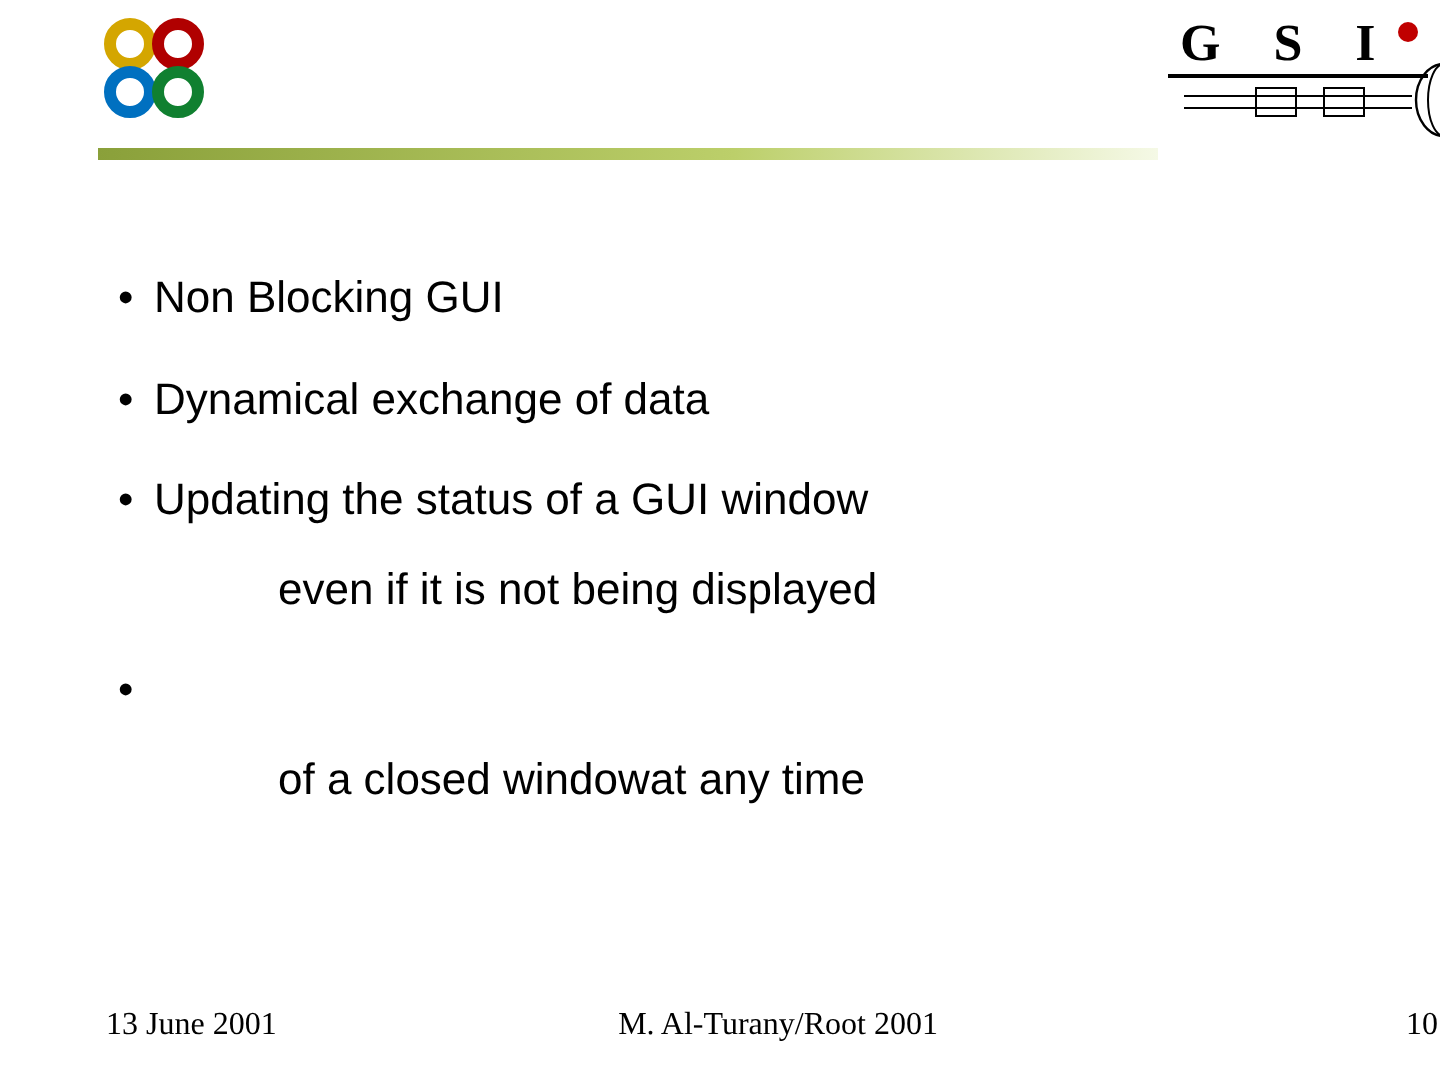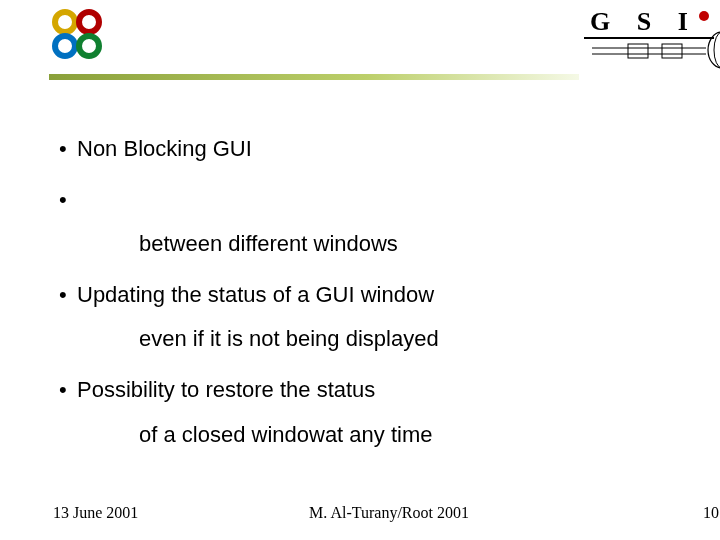--- a/index.html
+++ b/index.html
@@ -65,36 +65,35 @@
     <div class="row">
       <div class="main">
         <span class="bullet">•</span>
         <span>Non Blocking GUI</span>
       </div>
     </div>
 
     <div class="row">
       <div class="main">
         <span class="bullet">•</span>
+        <span>Dynamical exchange of data</span>
       </div>
-      <div class="sub">between different windows</div>
     </div>
 
     <div class="row">
       <div class="main">
         <span class="bullet">•</span>
         <span>Updating the status of a GUI window</span>
       </div>
       <div class="sub">even if it is not being displayed</div>
     </div>
 
     <div class="row">
       <div class="main">
         <span class="bullet">•</span>
-        <span>Possibility to restore the status</span>
       </div>
       <div class="sub">of a closed windowat any time</div>
     </div>
 
   </div>
 
   <div class="footer">
     <span class="date">13 June 2001</span>
     <span class="author">M. Al-Turany/Root 2001</span>
     <span class="page">10</span>

